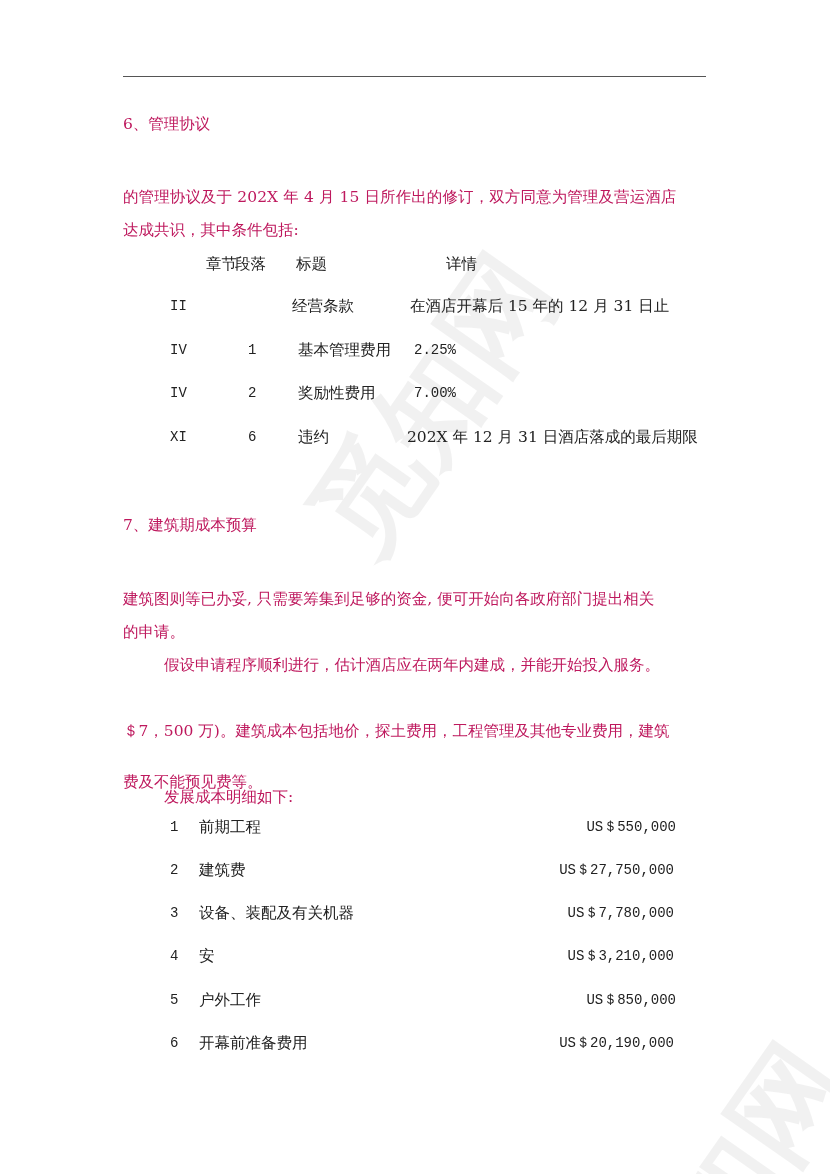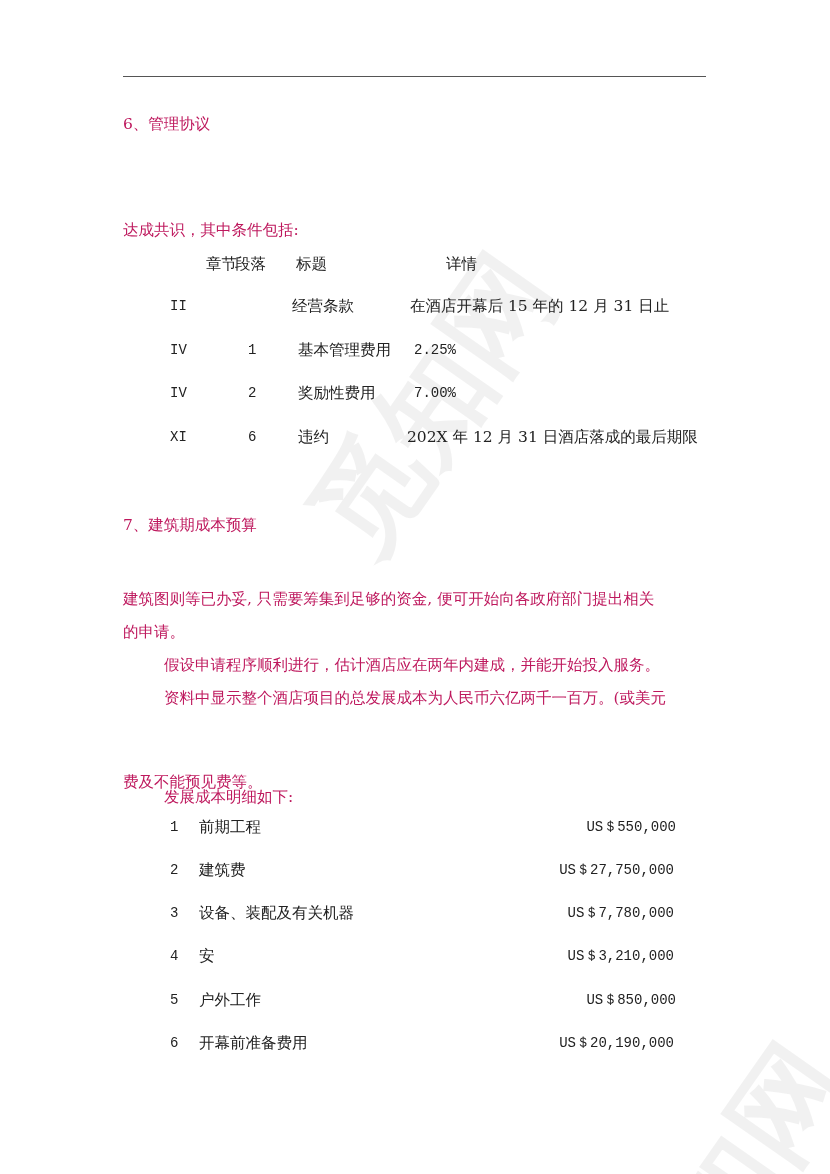--- a/index.html
+++ b/index.html
@@ -60,20 +60,21 @@
 
 <div class="page">
 
   <div class="watermark" style="left:270px; top:330px; font-size:110px; transform: rotate(-55deg);">觅知网</div>
   <div class="watermark" style="left:560px; top:1120px; font-size:110px; transform: rotate(-55deg);">觅知网</div>
 
   <div class="header-rule"></div>
 
   <div class="text section-title" style="top:113px;">6、管理协议</div>
 
+  <div class="text" style="left:123px; top:186px; letter-spacing:0.1px;">的管理协议及于 202X 年 4 月 15 日所作出的修订，双方同意为管理及营运酒店</div>
   <div class="text" style="left:123px; top:219px;">达成共识，其中条件包括:</div>
 
   <div>
     <div class="cell" style="left:170px; top:253px;margin-left:36px;">章节</div>
     <div class="cell" style="left:235px; top:253px;">段落</div>
     <div class="cell" style="left:296px; top:253px;text-align:right;">标题</div>
     <div class="cell" style="left:446px; top:253px;">详情</div>
 
     <div class="cell num" style="left:170px; top:295px;">II</div>
     <div class="cell" style="left:292px; top:295px;">经营条款</div>
@@ -95,21 +96,21 @@
     <div class="cell" style="left:407px; top:426px;">202X 年 12 月 31 日酒店落成的最后期限</div>
   </div>
 
   <div class="text section-title" style="top:514px;">7、建筑期成本预算</div>
 
   <div class="text" style="left:123px; top:588px;">建筑图则等已办妥, 只需要筹集到足够的资金, 便可开始向各政府部门提出相关</div>
   <div class="text" style="left:123px; top:621px;">的申请。</div>
 
   <div class="text" style="left:164px; top:654px;">假设申请程序顺利进行，估计酒店应在两年内建成，并能开始投入服务。</div>
 
-  <div class="text" style="left:164px; top:687px;">资料中显示整个酒店项目的总发展成本为人民币六亿两千一百万。(或美元</div>
+  <div class="text" style="left:123px; top:720px;">＄7，500 万)。建筑成本包括地价，探土费用，工程管理及其他专业费用，建筑</div>
   <div class="text" style="left:123px; top:753px;margin-top:18px;">费及不能预见费等。</div>
 
   <div class="text" style="left:164px; top:786px;">发展成本明细如下:</div>
 
   <div>
     <div>
       <div class="cell num" style="left:170px; top:816px;">1</div>
       <div class="cell" style="left:199px; top:816px;">前期工程</div>
       <div class="cell num amount" style="right:154px; top:816px;">US＄550,000</div>
     </div>

